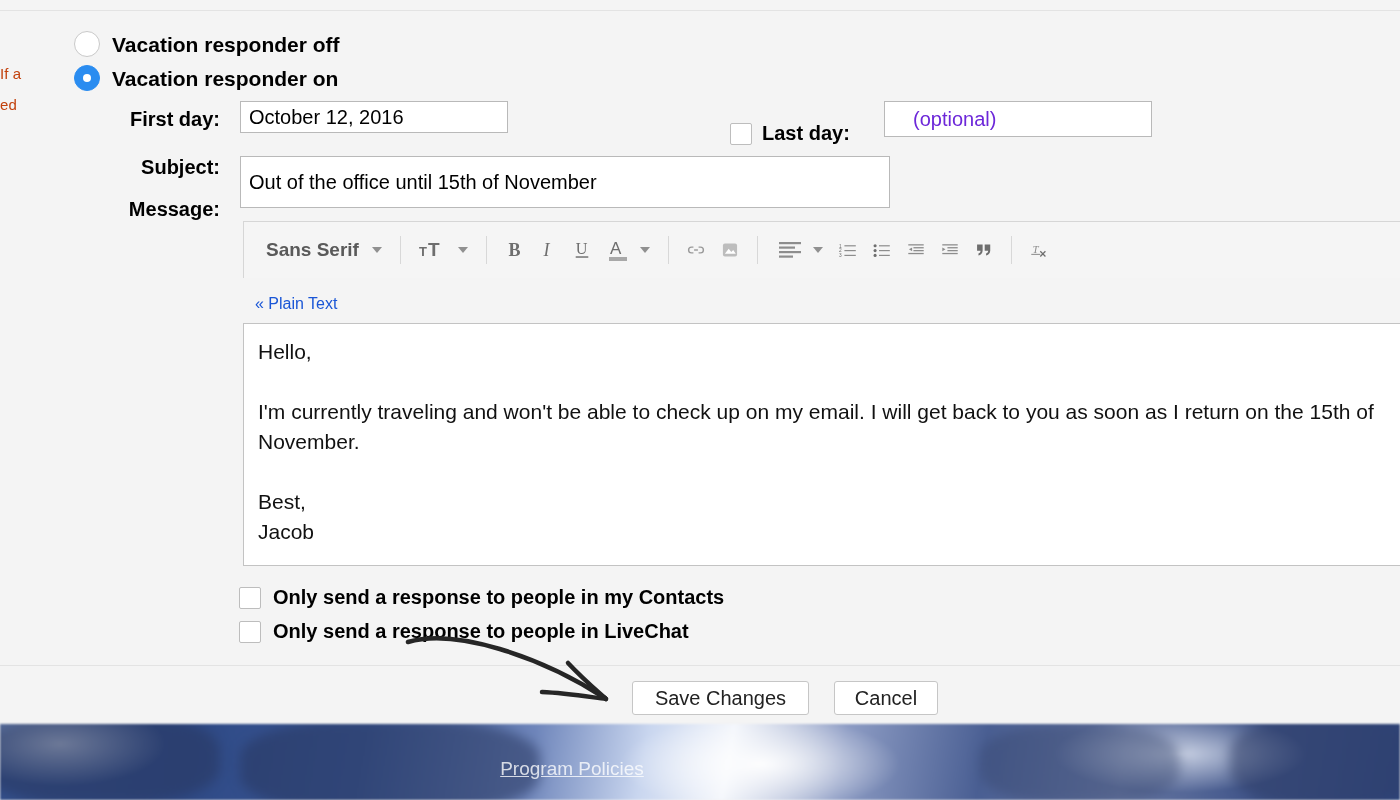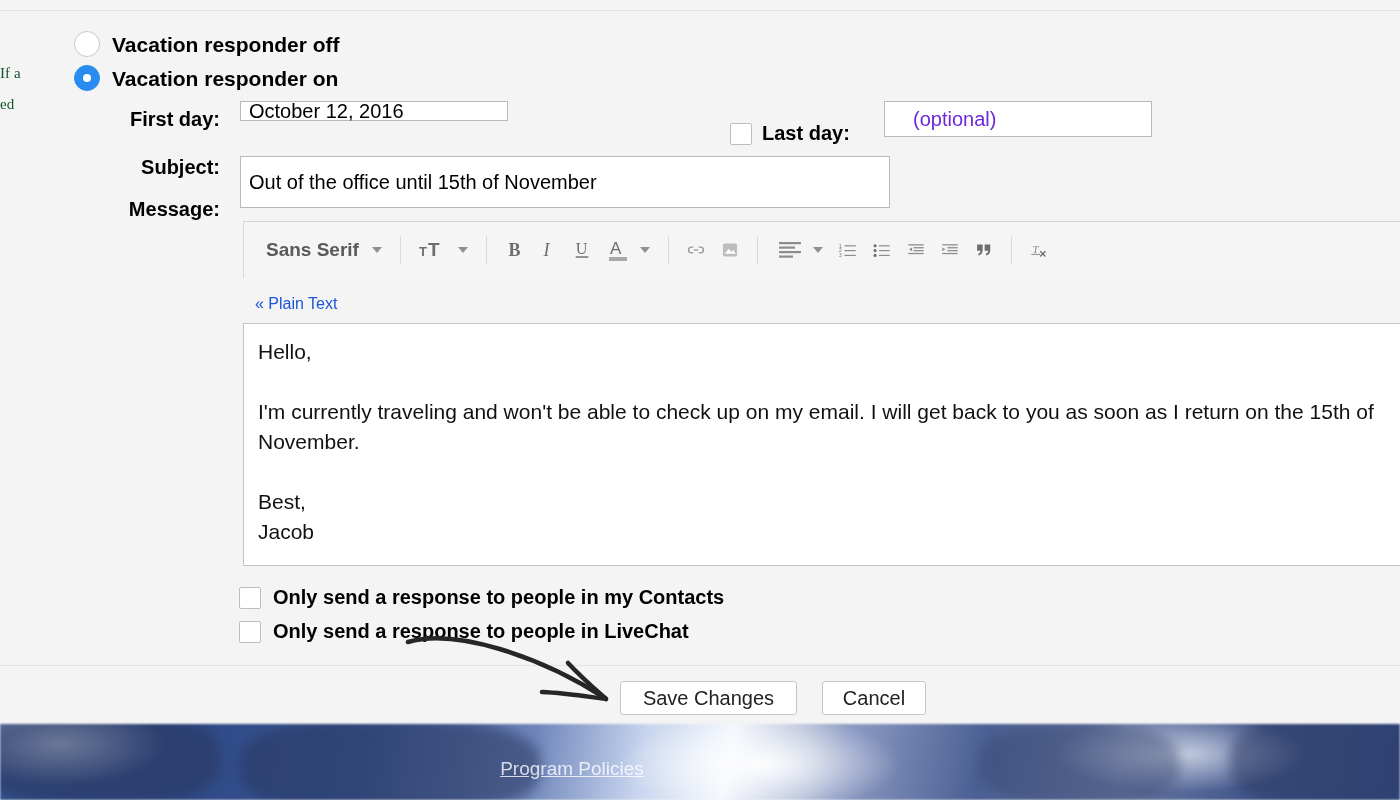--- a/index.html
+++ b/index.html
@@ -11,21 +11,21 @@
     font-family: "Liberation Sans", sans-serif;
     color: #222;
   }
   #page { position: relative; width: 1400px; height: 800px; background: #f4f4f4; }
 
   .hr { position: absolute; left: 0; width: 1400px; height: 1px; background: #e3e3e3; }
   .hr.top { top: 10px; }
   .hr.above-buttons { top: 665px; }
 
   
-  .side-frag { position: absolute; left: 0; font-size: 15px; color: #14532d; letter-spacing: .1px; font-family: Liberation Serif, serif; }
+  .side-frag { position: absolute; left: 0; font-size: 15px; color: #c2410c; letter-spacing: .1px; }
   .side-frag.f1 { top: 65px; }
   .side-frag.f2 { top: 96px; }
 
   
   .radio-row { position: absolute; display: flex; align-items: center; }
   .radio-row.r1 { left: 74px; top: 31px; }
   .radio-row.r2 { left: 74px; top: 65px; }
   .radio {
     width: 26px; height: 26px; border-radius: 50%;
     background: #fff; border: 1px solid #c9c9c9;
@@ -50,21 +50,21 @@
   }
   .flabel.first-day { left: 20px; width: 200px; top: 108px; }
   .flabel.subject   { left: 20px; width: 200px; top: 156px; }
   .flabel.message   { left: 20px; width: 200px; top: 198px; }
 
   .tbox {
     position: absolute; background: #fff; border: 1px solid #b9b9b9;
     font-family: "Liberation Sans", sans-serif; font-size: 20px; color: #000;
     padding: 0 8px; display: flex; align-items: center;
   }
-  .tbox.firstday { left: 240px; top: 101px; width: 268px; height: 20px; }
+  .tbox.firstday { left: 240px; top: 101px; width: 268px; height: 32px; }
   .tbox.lastday  { left: 884px; top: 101px; width: 268px; height: 36px; color: #6d28d9; padding-left: 28px; }
   .tbox.subject  { left: 240px; top: 148px; width: 650px; height: 52px; margin-top: 8px; }
 
   .lastday-wrap { position: absolute; left: 730px; top: 122px; display: flex; align-items: center; }
   .chk {
     width: 22px; height: 22px; background: #fff; border: 1px solid #bdbdbd;
     border-radius: 2px; flex: 0 0 auto;
   }
   .lastday-label { margin-left: 10px; font-size: 20px; font-weight: bold; color: #000; white-space: nowrap; }
 
@@ -100,21 +100,21 @@
   
   .opt-row { position: absolute; left: 239px; display: flex; align-items: center; }
   .opt-row.o1 { top: 586px; }
   .opt-row.o2 { top: 620px; }
   .opt-label { margin-left: 12px; font-size: 20px; font-weight: bold; color: #000000; white-space: nowrap; }
 
   
   .btn {
     position: absolute; background: #fff; border: 1px solid #c6c6c6; border-radius: 3px;
     font-family: "Liberation Sans", sans-serif; font-size: 20px; color: #222;
-    display: flex; align-items: center; justify-content: center; cursor: pointer;
+    display: flex; align-items: center; justify-content: center; cursor: pointer; margin-left: 12px;
   }
   .btn.save   { left: 620px; top: 681px; width: 177px; height: 34px; }
   .btn.cancel { left: 822px; top: 681px; width: 104px; height: 34px; }
 
   
   .arrow-anno { position: absolute; left: 400px; top: 620px; pointer-events: none; }
 
   
   .footer-photo {
     position: absolute; left: 0; top: 724px; width: 1400px; height: 76px;

